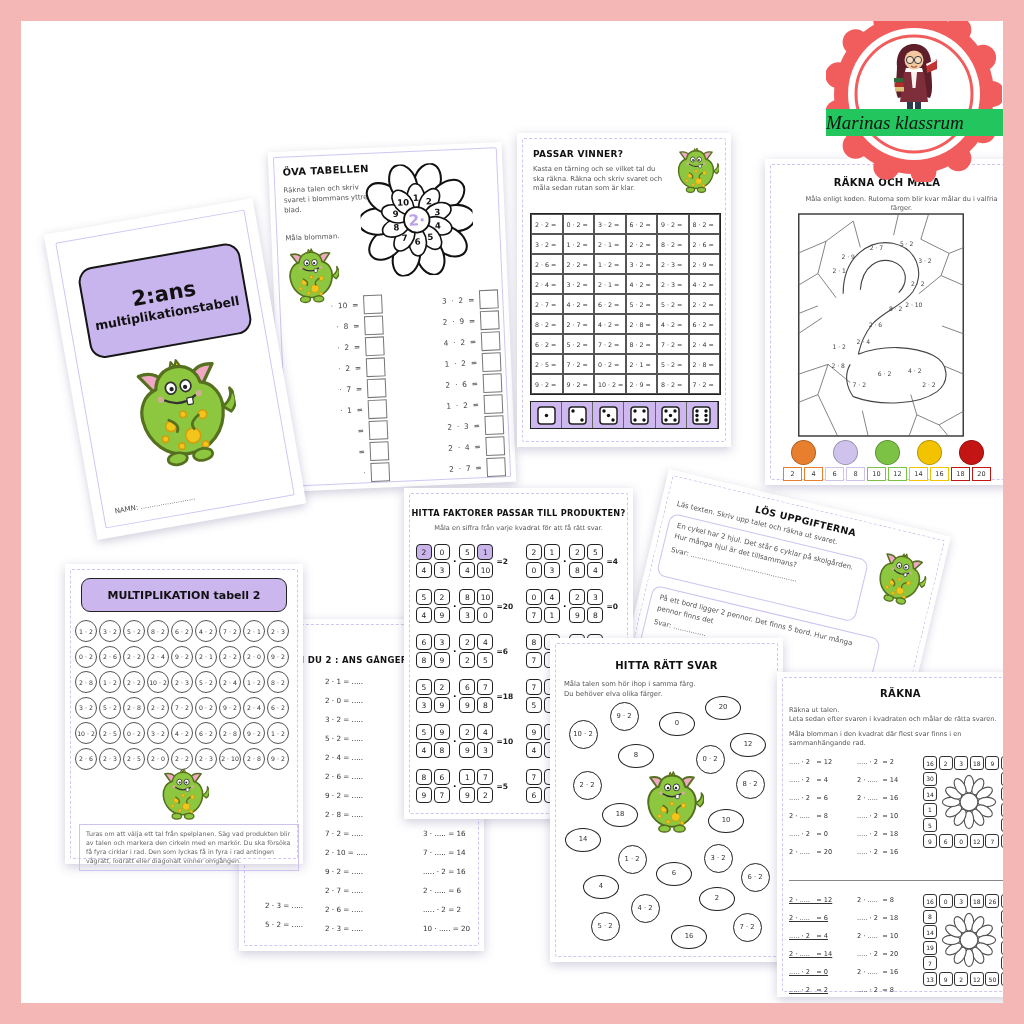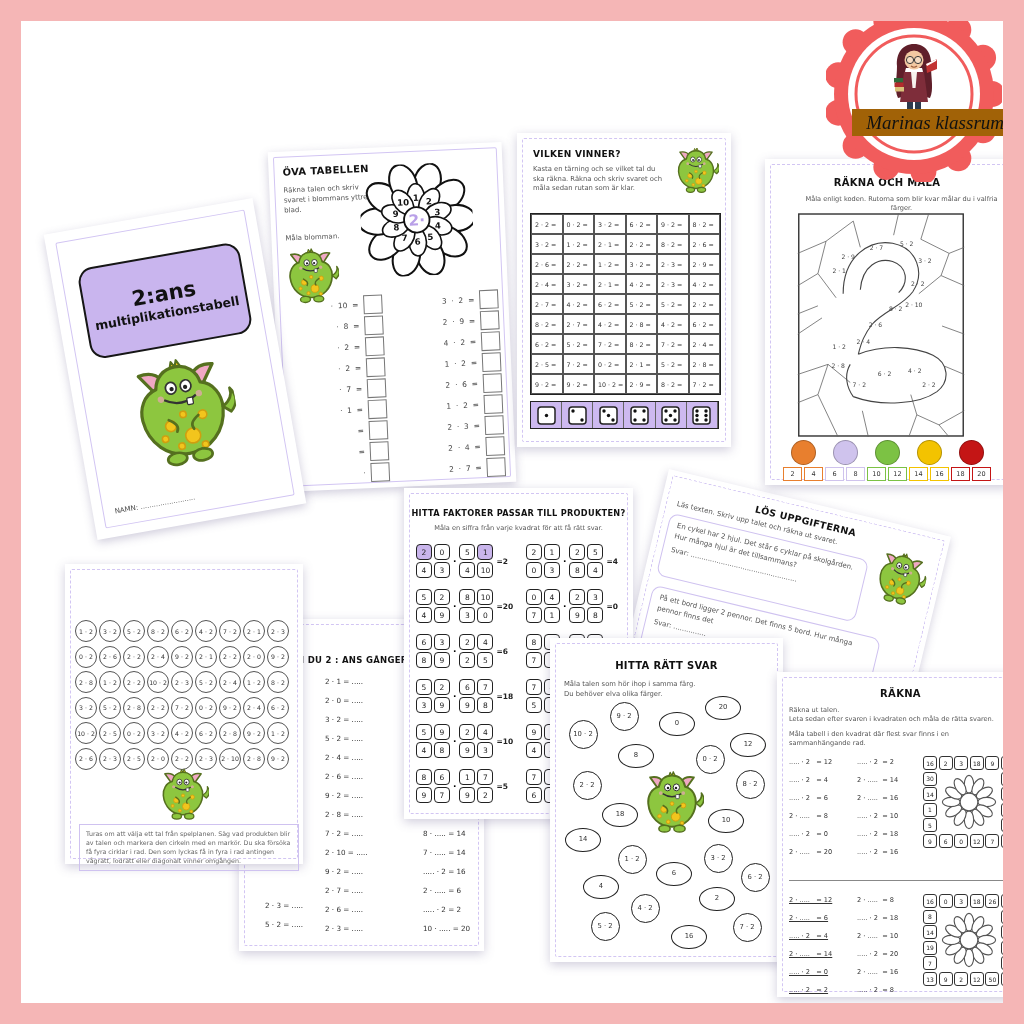--- a/index.html
+++ b/index.html
@@ -1,20 +1,20 @@
 <!DOCTYPE html>
 <html><head>
 <meta charset="utf-8">
 <style>
   html,body{margin:0;padding:0;background:#e9e9e9;}
   .canvas{position:relative;width:1024px;height:1024px;background:#fff;border:21px solid #f5b6b6;box-sizing:border-box;overflow:hidden;font-family:"DejaVu Sans","Liberation Sans",sans-serif;}
   .banner{position:absolute;left:9px;top:7px;width:963px;height:74px;background:#0e0e0e;border-radius:16px;display:flex;align-items:center;justify-content:center;padding-right:150px;box-sizing:border-box;}
   .banner span{color:#fff;font-size:31px;font-weight:bold;letter-spacing:2.5px;}
   .logo{position:absolute;left:805px;top:-9px;width:176px;height:170px;}
-  .ribbon{position:absolute;left:0px;right:-2px;top:97px;height:27px;background:#a16207;display:flex;align-items:center;justify-content:flex-end;margin-left:26px;}
+  .ribbon{position:absolute;left:0px;right:-2px;top:97px;height:27px;background:#22c55e;display:flex;align-items:center;justify-content:flex-start;}
   .ribbon span{font-family:"Liberation Serif","DejaVu Serif",serif;font-style:italic;font-size:19px;color:#111;}
   .page{position:absolute;background:#fff;box-shadow:0 3px 10px rgba(100,90,140,.30);}
   .pborder{position:absolute;inset:5px;border:1.6px dashed #d2c5f3;border-radius:2px;pointer-events:none;}
   .pborder.solid{border-style:solid;}
   .wtitle{position:absolute;font-size:10px;font-weight:bold;color:#111;letter-spacing:.3px;margin:0;}
   .wtitle.center{left:0;right:0;text-align:center;}
   .wtext{position:absolute;font-size:7px;color:#555;line-height:1.4;margin:0;}
   .monster{position:absolute;}
   .monster svg{width:100%;height:100%;}
   
@@ -65,21 +65,21 @@
 </style>
 </head>
 <body>
 
 <div class="canvas">
 
   <section class="page" style="left:218px;top:598px;width:245px;height:332px;">
     <div class="pborder"></div>
     <h3 class="wtitle" style="left:58px;top:36px;font-size:8.5px;">N DU 2 : ANS GÅNGERTABEL</h3>
     <div class="gt-col" id="gt-left" style="left:86px;top:58px;"><div>2 · 1 = .....</div><div>2 · 0 = .....</div><div>3 · 2 = .....</div><div>5 · 2 = .....</div><div>2 · 4 = .....</div><div>2 · 6 = .....</div><div>9 · 2 = .....</div><div>2 · 8 = .....</div><div>7 · 2 = .....</div><div>2 · 10 = .....</div><div>9 · 2 = .....</div><div>2 · 7 = .....</div><div>2 · 6 = .....</div><div>2 · 3 = .....</div></div>
-    <div class="gt-col" id="gt-right" style="left:184px;top:58px;"><div>2 · .....</div><div>2 · .....</div><div>..... · 2</div><div>2 · .....</div><div>..... · 2</div><div>9 · .....</div><div>2 · .....</div><div>..... · 2</div><div>8 · ..... = 14</div><div>7 · ..... = 14</div><div>..... · 2 = 16</div><div>2 · ..... = 6</div><div>..... · 2 = 2</div><div>10 · ..... = 20</div></div>
+    <div class="gt-col" id="gt-right" style="left:184px;top:58px;"><div>2 · .....</div><div>2 · .....</div><div>..... · 2</div><div>2 · .....</div><div>..... · 2</div><div>9 · .....</div><div>2 · .....</div><div>..... · 2</div><div>3 · ..... = 16</div><div>7 · ..... = 14</div><div>..... · 2 = 16</div><div>2 · ..... = 6</div><div>..... · 2 = 2</div><div>10 · ..... = 20</div></div>
     <div class="gt-col" id="gt-extra" style="left:26px;top:282px;"><div>2 · 3 = .....</div><div>5 · 2 = .....</div></div>
   </section>
 
   <section class="page" style="left:254px;top:126px;width:234px;height:340px;transform:rotate(-2.5deg);">
     <div class="pborder solid"></div>
     <h3 class="wtitle" style="left:14px;top:15px;">ÖVA TABELLEN</h3>
     <p class="wtext" style="left:14px;top:35px;width:90px;">Räkna talen och skriv svaret i blommans yttre blad.</p>
     <p class="wtext" style="left:14px;top:83px;">Måla blomman.</p>
     <div class="monster" style="left:10px;top:95px;width:56px;height:62px;"><svg viewBox="0 0 100 112">
           <g stroke="#55701f" stroke-width="3" stroke-linejoin="round" stroke-linecap="round">
@@ -328,21 +328,21 @@
           <div class="lg-boxes">
             <div class="lg-box" style="border-color: rgb(196, 21, 21);">18</div>
             <div class="lg-box" style="border-color: rgb(196, 21, 21);">20</div>
           </div>
         </div>
       </div>
   </section>
 
   <section class="page" style="left:496px;top:112px;width:214px;height:314px;">
     <div class="pborder"></div>
-    <h3 class="wtitle" style="left:16px;top:16px;font-size:9px;">VILKEN VINNER?</h3>
+    <h3 class="wtitle" style="left:16px;top:16px;font-size:9px;">PASSAR VINNER?</h3>
     <p class="wtext" style="left:16px;top:32px;width:132px;font-size:6.8px;">Kasta en tärning och se vilket tal du ska räkna. Räkna och skriv svaret och måla sedan rutan som är klar.</p>
     <div class="monster" style="left:156px;top:12px;width:46px;height:52px;"><svg viewBox="0 0 100 112">
           <g stroke="#55701f" stroke-width="3" stroke-linejoin="round" stroke-linecap="round">
             <path d="M27,32 L15,15 Q29,12 36,22 Z" fill="#f0a8c4"></path>
             <path d="M73,32 L85,15 Q71,12 64,22 Z" fill="#f0a8c4"></path>
             <path d="M45,13 l2,-6 3,5 2,-6 3,6 z" fill="#f2c51d" stroke-width="2"></path>
             <path d="M50,12 C39,12 31,19 29,30 C17,33 11,45 12,57 C14,79 30,94 50,94 C70,94 86,79 88,57 C89,45 83,33 71,30 C69,19 61,12 50,12 Z" fill="#8dc63f"></path>
             <path d="M88,56 Q99,50 97,40 Q106,52 95,62 Z" fill="#8dc63f" stroke-width="2.5"></path>
           </g>
           <g fill="#f2c51d" stroke="#cf9f10" stroke-width="1.5">
@@ -714,20 +714,23 @@
           <g fill="#8dc63f" stroke="#55701f" stroke-width="2.5">
             <ellipse cx="38" cy="97" rx="9" ry="5.5"></ellipse>
             <ellipse cx="62" cy="97" rx="9" ry="5.5"></ellipse>
           </g>
         </svg></div>
     <div class="cover-name">NAMN: .........................</div>
   </section>
 
   <section class="page" style="left:44px;top:543px;width:238px;height:300px;">
     <div class="pborder"></div>
+    <div class="mult-titlebox">
+      <span>MULTIPLIKATION  tabell 2</span>
+    </div>
     <div id="mult-circles" style="position:absolute;inset:0;">
         <div class="mcircle" style="left: 10px; top: 56px;">1 · 2</div>
         <div class="mcircle" style="left: 34px; top: 56px;">3 · 2</div>
         <div class="mcircle" style="left: 58px; top: 56px;">5 · 2</div>
         <div class="mcircle" style="left: 82px; top: 56px;">8 · 2</div>
         <div class="mcircle" style="left: 106px; top: 56px;">6 · 2</div>
         <div class="mcircle" style="left: 130px; top: 56px;">4 · 2</div>
         <div class="mcircle" style="left: 154px; top: 56px;">7 · 2</div>
         <div class="mcircle" style="left: 178px; top: 56px;">2 · 1</div>
         <div class="mcircle" style="left: 202px; top: 56px;">2 · 3</div>
@@ -870,22 +873,22 @@
         <div class="bubble" style="left: 40.5px; top: 273.5px; width: 29px; height: 29px; line-height: 26px;">5 · 2</div>
         <div class="bubble" style="left: 121px; top: 287px; width: 36px; height: 24px; line-height: 21px;">16</div>
         <div class="bubble" style="left: 182.5px; top: 274.5px; width: 29px; height: 29px; line-height: 26px;">7 · 2</div>
       </div>
   </section>
 
   <section class="page" style="left:756px;top:651px;width:247px;height:325px;">
     <div class="pborder"></div>
     <h3 class="wtitle center" style="top:16px;">RÄKNA</h3>
     <p class="wtext" style="left:12px;top:34px;font-size:6.6px;">Räkna ut talen.</p>
-    <p class="wtext" style="left:12px;top:43px;width:220px;font-size:6.6px;">Leta sedan efter svaren i kvadraten och måla de rätta svaren.</p>
-    <p class="wtext" style="left:12px;top:58px;width:180px;font-size:6.6px;">Måla tabell i den kvadrat där flest svar finns i en sammanhängande rad.</p>
+    <p class="wtext" style="left:12px;top:43px;width:220px;font-size:6.6px;">Leta sedan efter svaren i kvadraten och målar de rätta svaren.</p>
+    <p class="wtext" style="left:12px;top:58px;width:180px;font-size:6.6px;">Måla blomman i den kvadrat där flest svar finns i en sammanhängande rad.</p>
     <div class="rk-col" id="rk-a1" style="left:12px;top:86px;"><div>..... · 2   = 12</div><div>..... · 2   = 4</div><div>..... · 2   = 6</div><div>2 · .....   = 8</div><div>..... · 2   = 0</div><div>2 · .....   = 20</div></div>
     <div class="rk-col" id="rk-a2" style="left:80px;top:86px;"><div>..... · 2  = 2</div><div>2 · .....  = 14</div><div>2 · .....  = 16</div><div>..... · 2  = 10</div><div>..... · 2  = 18</div><div>..... · 2  = 16</div></div>
     <div class="rk-grid" id="rk-grid-a" style="left:146px;top:84px;">
         <div class="rg-cell" style="left: 0px; top: 0px;">16</div>
         <div class="rg-cell" style="left: 15.6px; top: 0px;">2</div>
         <div class="rg-cell" style="left: 31.2px; top: 0px;">3</div>
         <div class="rg-cell" style="left: 46.8px; top: 0px;">18</div>
         <div class="rg-cell" style="left: 62.4px; top: 0px;">9</div>
         <div class="rg-cell" style="left: 78px; top: 0px;">20</div>
         <div class="rg-cell" style="left: 0px; top: 78px;">9</div>

